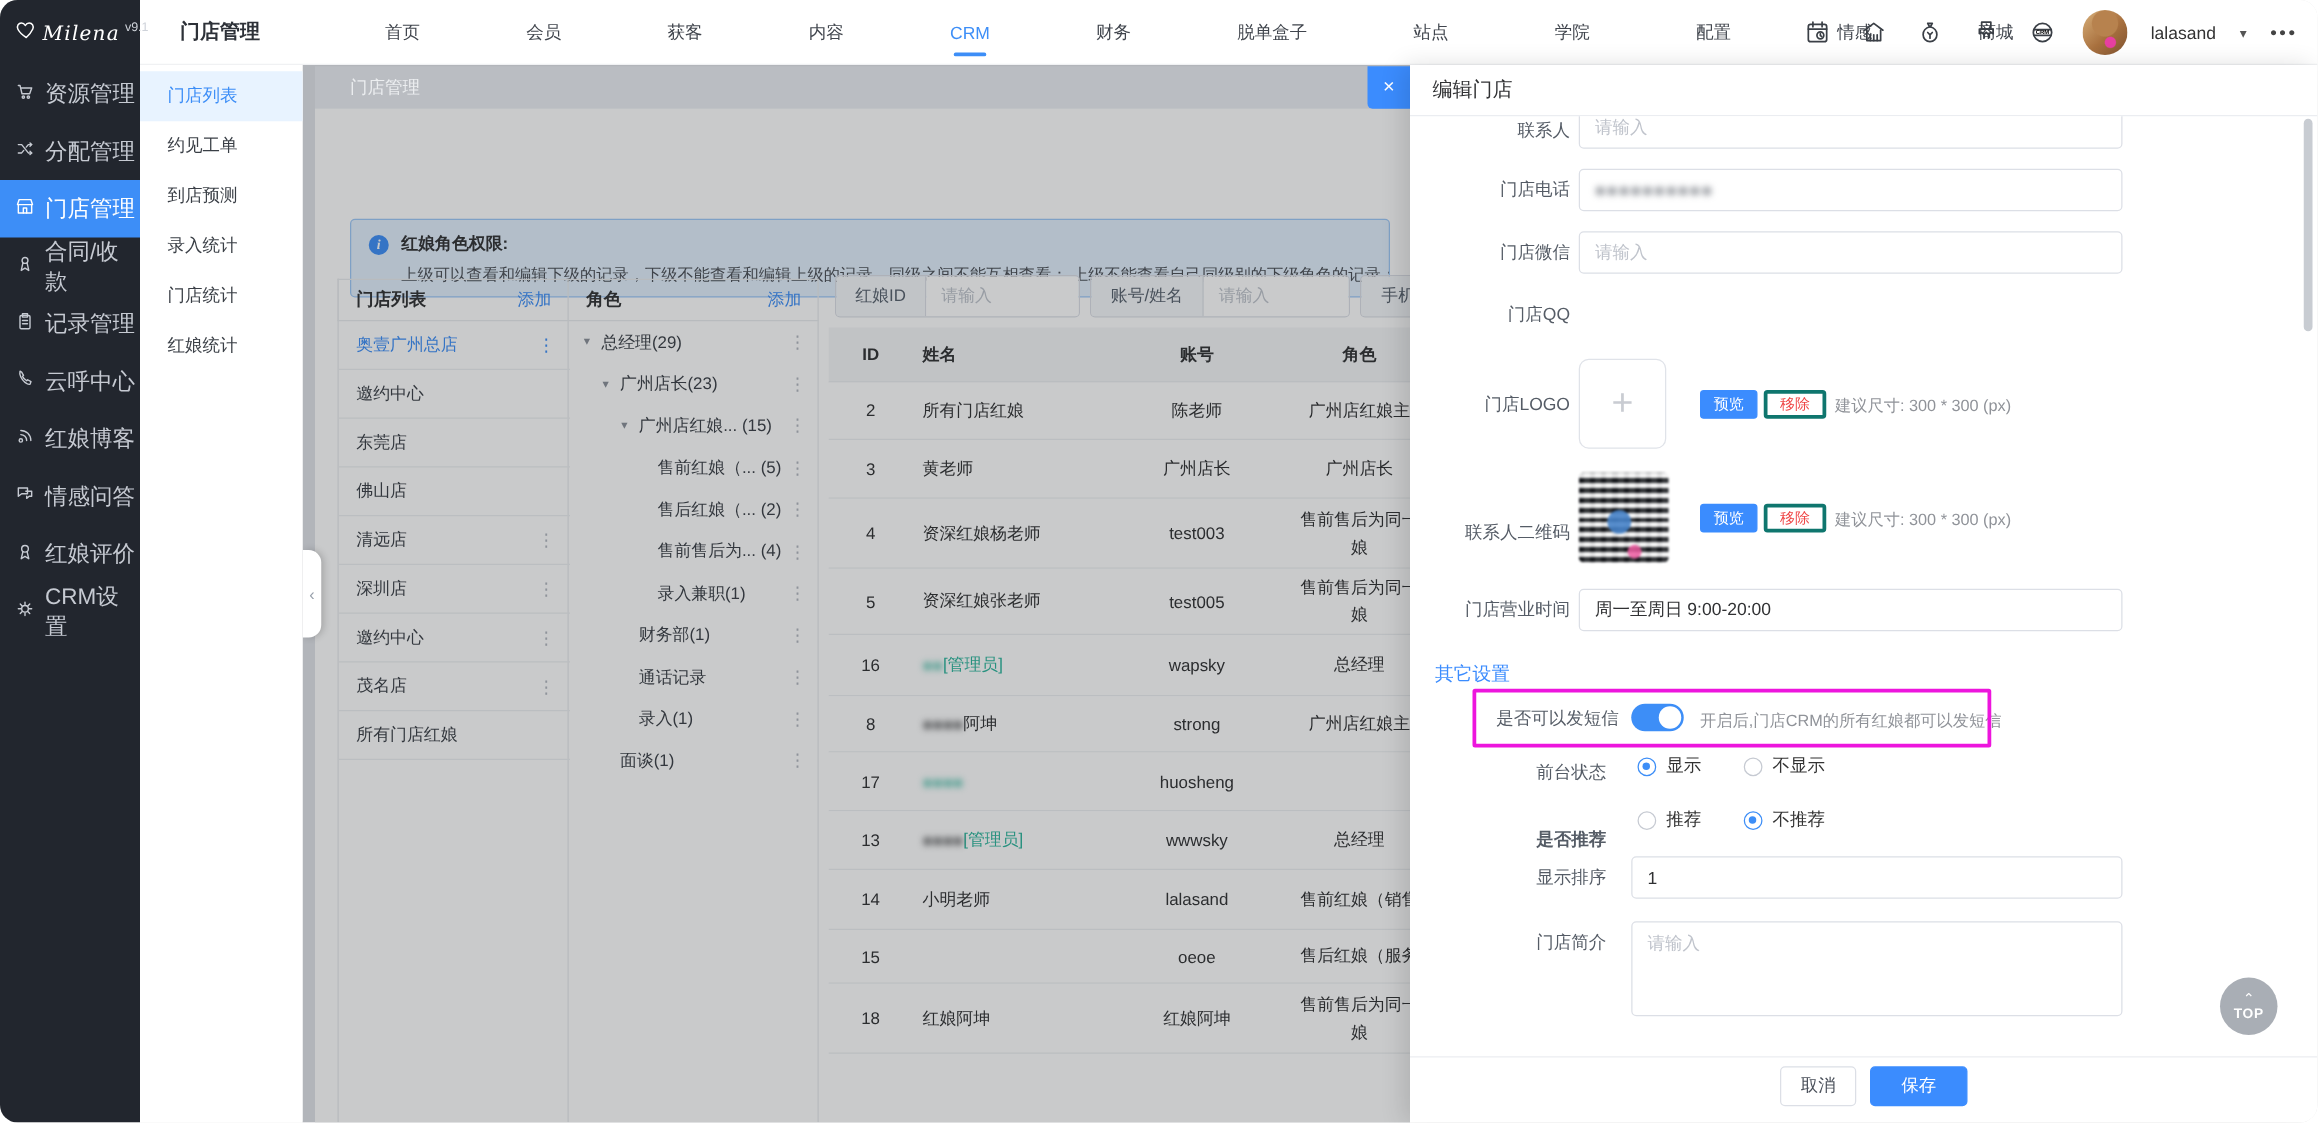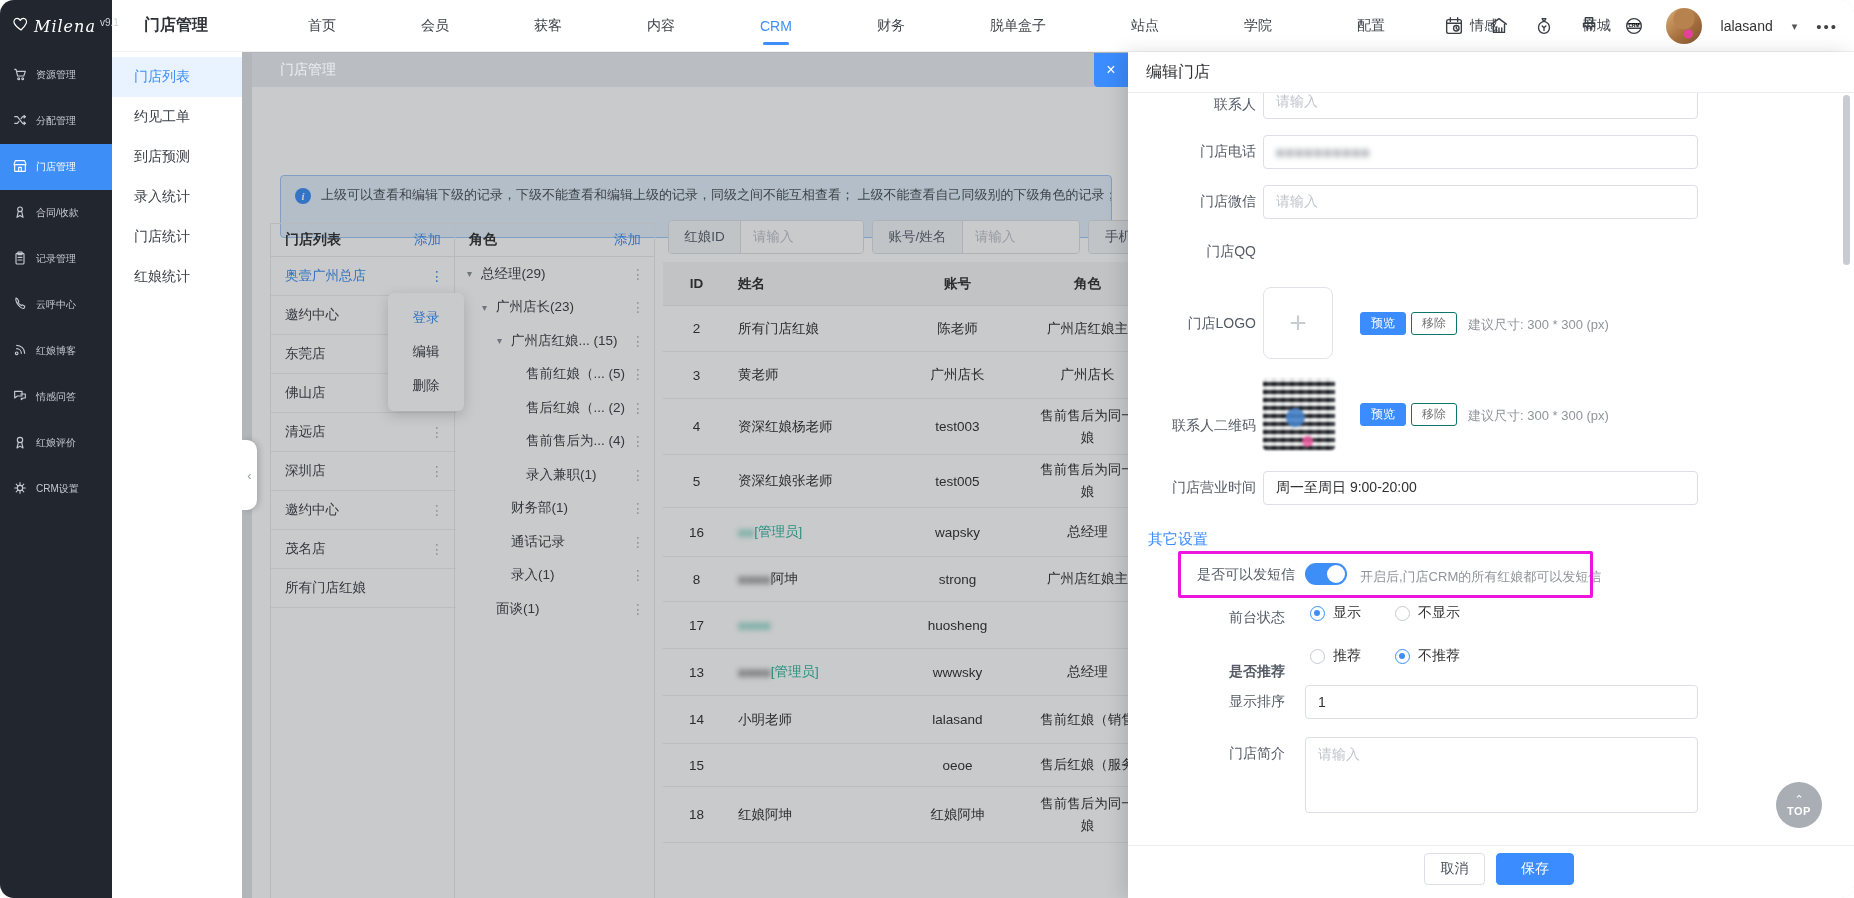--- a/index.html
+++ b/index.html
@@ -5,21 +5,21 @@
   * { margin:0; padding:0; box-sizing:border-box; }
   html,body { width:1854px; height:898px; background:#fff; font-family:"Liberation Sans","DejaVu Sans",sans-serif; }
   .window { position:absolute; left:0; top:0; width:1854px; height:898px; border-radius:14px; overflow:hidden; background:#fff; box-shadow:0 0 0 1px #e8e8e8 inset; }
 
   
   .dark-sidebar { position:absolute; left:0; top:0; width:112px; height:898px; background:#22262e; z-index:30; }
   .brand { height:52px; display:flex; align-items:center; padding-left:12px; color:#fff; gap:4px; }
   .brand .heart { flex:0 0 auto; }
   .brand .logo-text { font-family:"DejaVu Serif","Liberation Serif",serif; font-style:italic; font-size:16px; letter-spacing:1px; }
   .brand .ver { font-size:10px; color:#cfd3da; margin-top:-8px; }
-  .side-item { position:relative; height:46px; display:flex; align-items:center; gap:8px; padding-left:12px; color:#c6cad2; font-size:10px; cursor:pointer; }
+  .side-item { position:relative; height:46px; display:flex; align-items:center; gap:8px; padding-left:12px; color:#c6cad2; font-size:18px; cursor:pointer; }
   .side-item svg { width:16px; height:16px; stroke:#c6cad2; fill:none; stroke-width:1.7; stroke-linecap:round; stroke-linejoin:round; flex:0 0 auto; }
   .side-item.active { background:#3d8ef7; color:#fff; }
   .side-item.active svg { stroke:#fff; }
 
   
   .topbar { position:absolute; left:112px; top:0; right:0; height:52px; background:#fff; z-index:25; border-bottom:1px solid #f0f1f3; display:flex; align-items:center; }
   .page-title { font-size:16px; font-weight:bold; color:#2d3138; margin-left:32px; white-space:nowrap; }
   .tabs { display:flex; gap:37px; margin-left:52px; height:100%; align-items:center; }
   .tab { position:relative; font-size:14px; color:#40454d; height:100%; display:flex; align-items:center; cursor:pointer; white-space:nowrap;margin-left:48px; }
   .tab.active { color:#3d8ef7; }
@@ -97,21 +97,21 @@
   .masked { color:#6a6f77; letter-spacing:1px; }
   .upload-box { position:absolute; left:135px; width:70px; height:72px; border:1px solid #e0e3e9; border-radius:8px; display:flex; align-items:center; justify-content:center; color:#c9ccd2; font-size:30px; font-weight:200; cursor:pointer; background:#fff; }
   .qr-box { position:absolute; left:135px; width:72px; height:72px; border-radius:4px; overflow:hidden; filter:blur(1px);
     background:
       radial-gradient(circle at 62% 88%, rgba(238,90,160,0.85) 0 5px, transparent 6px),
       radial-gradient(circle at 45% 55%, rgba(70,130,200,0.9) 0 9px, transparent 10px),
       repeating-linear-gradient(0deg, rgba(20,22,26,0.85) 0 4px, rgba(245,245,245,0.9) 4px 8px),
       repeating-linear-gradient(90deg, #2a2d33 0 4px, #e8e8e8 4px 9px); }
   .mini-btn { position:absolute; height:23px; border-radius:3px; font-size:12px; display:flex; align-items:center; justify-content:center; cursor:pointer; padding:0 10px; }
   .mini-btn.blue { background:#3b8cfe; color:#fff; border:1px solid #3b8cfe; }
-  .mini-btn.plain { background:#fff; color:#737373; border:1px solid #0f766e; }
+  .mini-btn.plain { background:#fff; color:#ef4444; border:3px solid #0f766e; }
   .d-hint { position:absolute; font-size:13px; color:#909399; white-space:nowrap; }
   .section-title { position:absolute; left:20px; font-size:15px; color:#3b8cfe; }
   .hl-box { position:absolute; left:50px; width:415px; height:47px; border:3px solid #ed15dd; border-radius:2px; z-index:3; pointer-events:none; }
   .toggle { position:absolute; width:42px; height:22px; border-radius:11px; background:#3d8ef7; cursor:pointer; }
   .toggle .knob { position:absolute; right:2px; top:2px; width:18px; height:18px; border-radius:50%; background:#fff; }
   .radio-row { position:absolute; display:flex; align-items:center; gap:8px; font-size:14px; color:#333; }
   .radio { width:15px; height:15px; border-radius:50%; border:1.5px solid #c6cad2; background:#fff; position:relative; cursor:pointer; flex:0 0 auto; }
   .radio.sel { border-color:#3d8ef7; }
   .radio.sel::after { content:""; position:absolute; left:3px; top:3px; width:6px; height:6px; background:#3d8ef7; border-radius:50%; }
   .d-textarea { position:absolute; left:177px; width:393px; height:76px; border:1px solid #dcdfe6; border-radius:4px; font-size:14px; padding:8px 12px; color:#c0c4cc; }
@@ -291,20 +291,21 @@
     </aside>
 
   <section class="modal-region">
     <div class="modal-bar">
       <span>门店管理</span>
     </div>
 
     <div class="modal-card">
       <div class="alert">
         <div class="alert-icon">i</div>
+        <div class="alert-title">红娘角色权限:</div>
         <div class="alert-body">上级可以查看和编辑下级的记录，下级不能查看和编辑上级的记录，同级之间不能互相查看； 上级不能查看自己同级别的下级角色的记录；一个用户对应一个角</div>
       </div>
 
       <div class="col-head" style="left:18px; width:185px; border-left:1px solid #e9ebee;">
         <span class="ch-title">门店列表</span>
         <span class="link">添加</span>
       </div>
       <div class="stores-col" id="stores-col">
           <div class="store-row active" style="top:0px;top:34px">
             <span>奥壹广州总店</span>
@@ -512,25 +513,20 @@
             <div class="cell c-name" style="left:67px;width:170px">
               <span class="">红娘阿坤</span>
             </div>
             <div class="cell" style="left:237px;width:115px">红娘阿坤</div>
             <div class="cell" style="left:352px;width:145px">
               <div class="two-line">售前售后为同一<br>娘</div>
             </div>
           </div>
         </div>
 
-      <div class="ctx-menu" id="ctx-menu">
-          <div class="ctx-item primary">登录</div>
-          <div class="ctx-item">编辑</div>
-          <div class="ctx-item">删除</div>
-        </div>
     </div>
 
     <div class="modal-overlay"></div>
     <button class="modal-close">×</button>
     <div class="collapse-tab">‹</div>
   </section>
 
   <section class="drawer">
     <div class="drawer-title">编辑门店</div>
     <div class="drawer-divider"></div>

